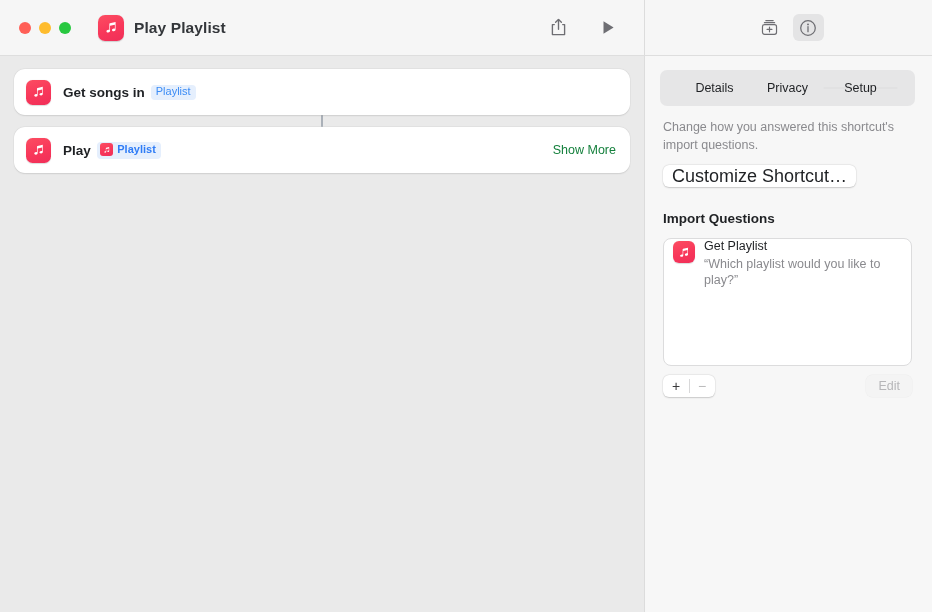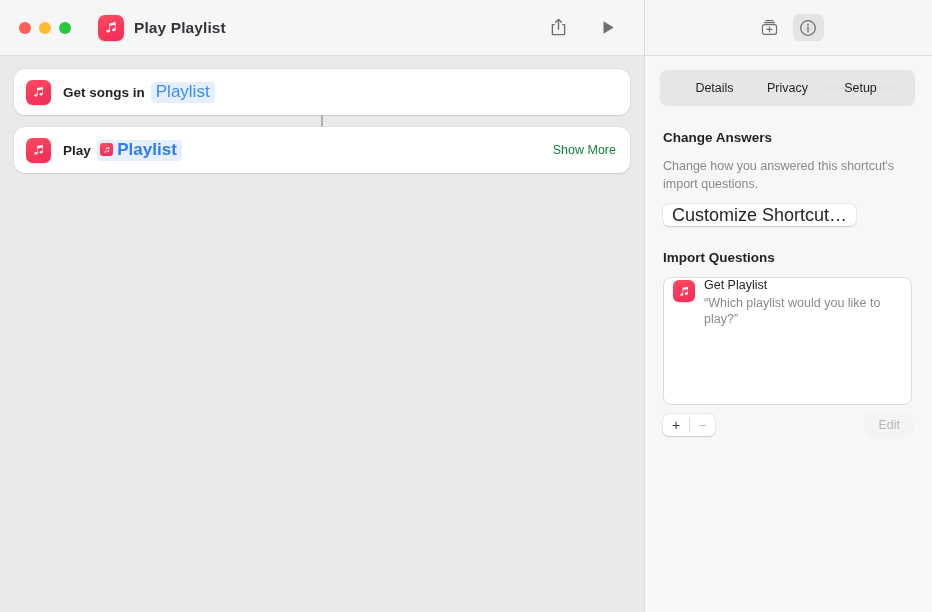--- a/index.html
+++ b/index.html
@@ -141,21 +141,21 @@
     white-space: nowrap;
   }
   .token {
     display: inline-flex;
     align-items: center;
     gap: 4px;
     background: #e5effd;
     color: #3b8cf5;
     border-radius: 4px;
     padding: 1.5px 5px 2.5px 5px;
-    font-size: 17px;
+    font-size: 11px;
     font-weight: normal;
     line-height: 1;
   }
   .token.var-token {
     color: #2f7cf6;
     font-weight: bold;
     padding-left: 3.5px;
   }
   .token-icon {
     width: 13px; height: 13px;
@@ -446,21 +446,20 @@
     </div>
 
     <div class="inspector">
 
       <div class="segmented">
         <div class="seg">Details</div>
         <div class="seg">Privacy</div>
         <div class="seg active">Setup</div>
       </div>
 
-      <div class="section-title">Change Answers</div>
       <div class="section-desc">Change how you answered this shortcut's import questions.</div>
       <button class="plain-button">Customize Shortcut…</button>
 
       <div class="section-title">Import Questions</div>
 
       <div class="questions-box">
         <div class="q-row">
           <div class="q-icon">
             <svg width="13" height="13" viewBox="0 0 16 16" aria-hidden="true">
               <path d="M12.3 2.0 L6.3 3.4 C5.9 3.5 5.7 3.8 5.7 4.2 L5.7 10.6

